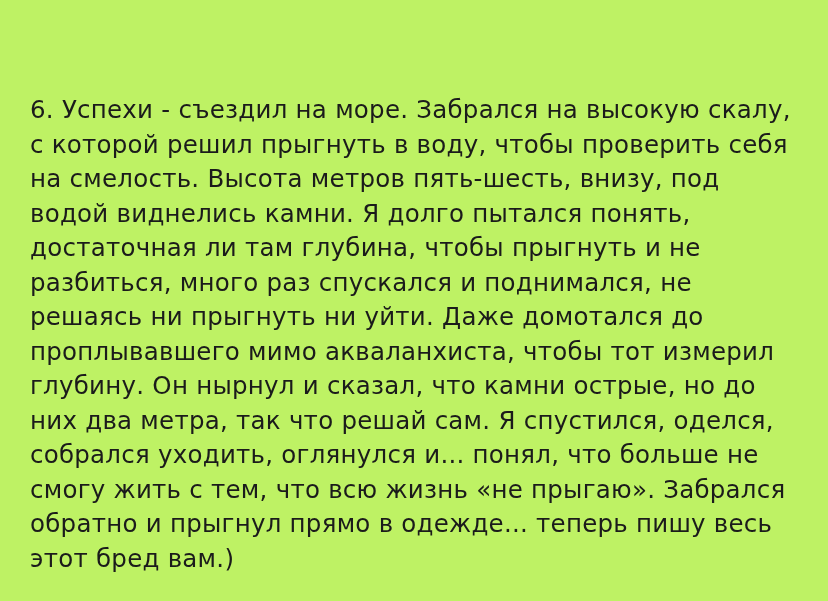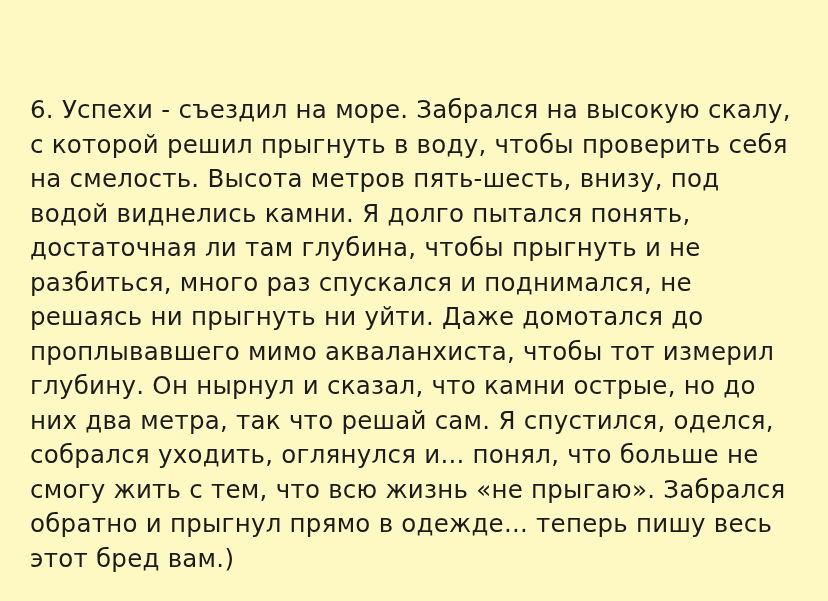--- a/index.html
+++ b/index.html
@@ -11,21 +11,21 @@
     height: 601px;
     background: #ffffff;
     font-family: "DejaVu Sans", sans-serif;
     overflow: hidden;
   }
   .page {
     box-sizing: border-box;
     width: 828px;
     height: 601px;
     padding: 24px 34px 0 30px;
-    background: #fef9c3;
+    background: #bef264;
   }
   .body-text {
     font-size: 24.5px;
     line-height: 34.5px;
     color: #1b1b1b;
     letter-spacing: 0.01em;
     text-align: left;
     white-space: pre-wrap;
     word-wrap: break-word;
   }

